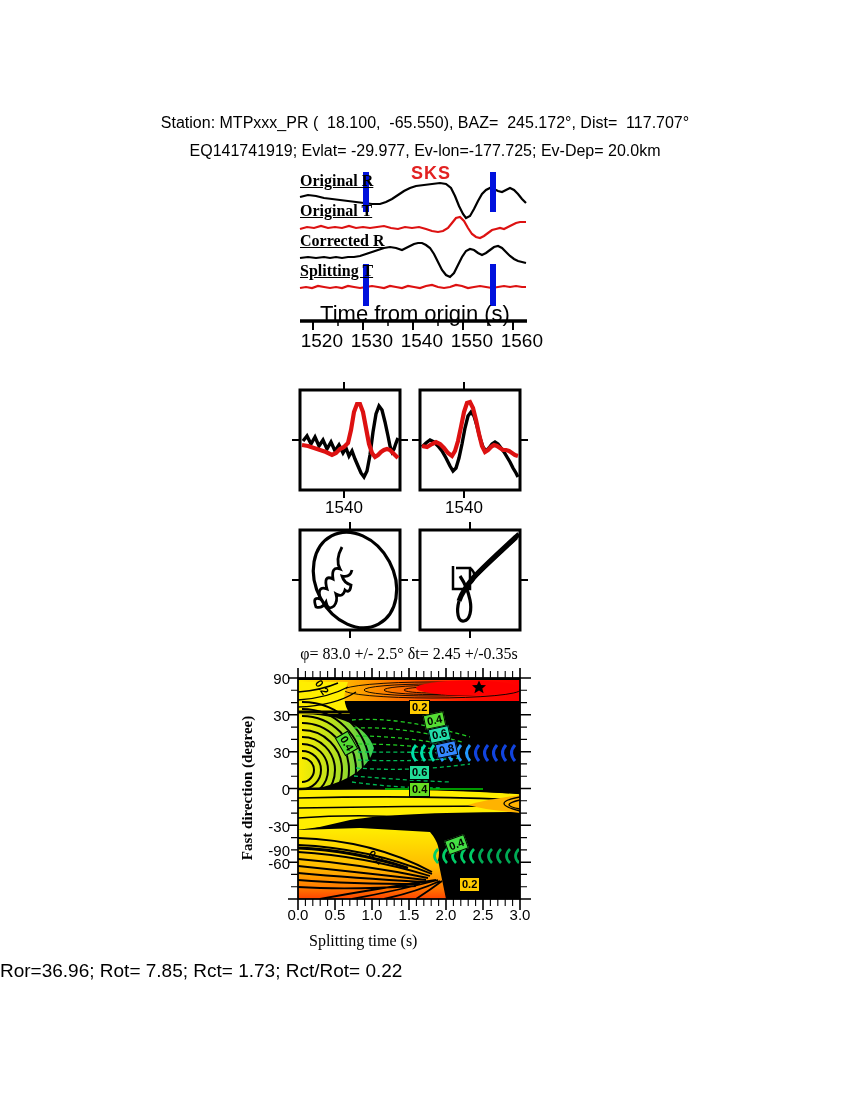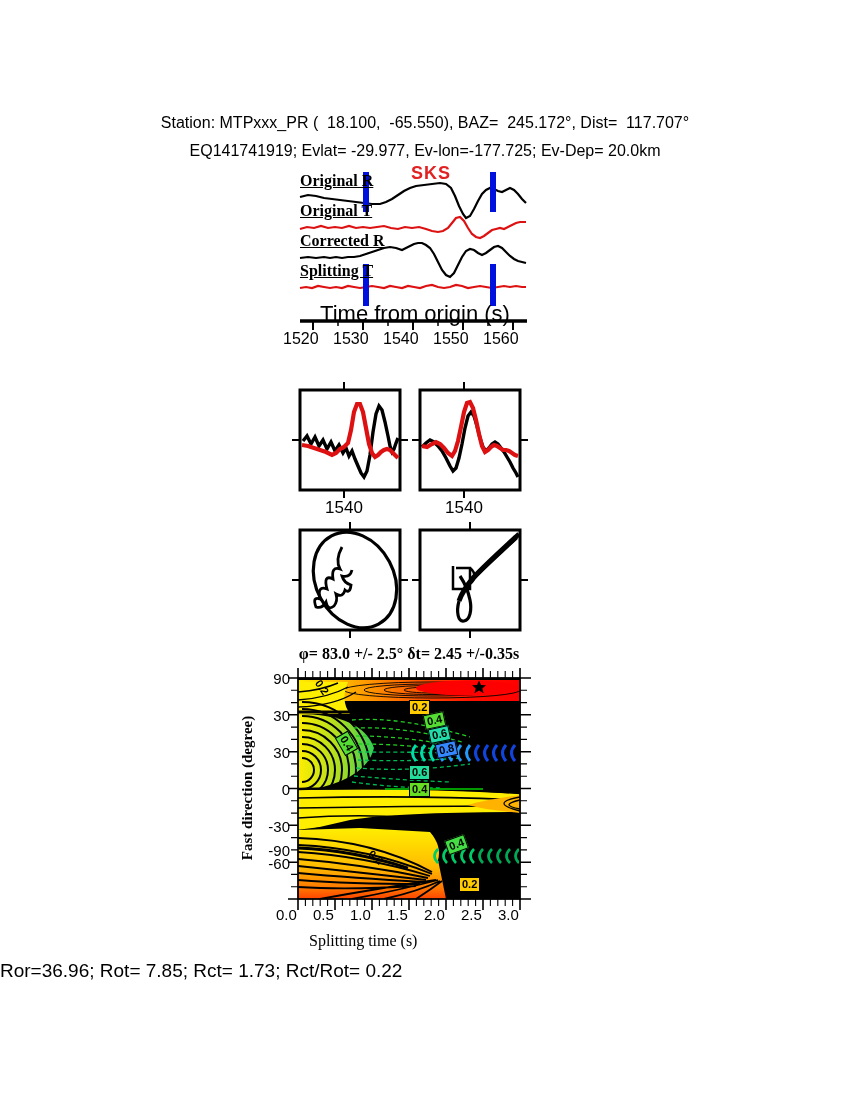--- a/index.html
+++ b/index.html
@@ -2,27 +2,27 @@
 <html><head>
 <meta charset="utf-8">
 <style>
   html,body{margin:0;padding:0;background:#fff}
   body{width:850px;height:1100px;position:relative;font-family:"Liberation Sans",sans-serif;color:#000}
   .abs{position:absolute}
   .hdr{left:0;width:850px;text-align:center;font-size:16px;white-space:pre}
   .trlabel{font-family:"Liberation Serif",serif;font-weight:bold;font-size:16px;text-decoration:underline;white-space:nowrap}
   .sks{font-size:18px;font-weight:bold;color:#e22222;letter-spacing:1px}
   .axlabel{font-size:22px;text-align:center}
-  .tick{font-size:16px;width:60px;margin-left:-30px;text-align:left}
+  .tick{font-size:19px;width:60px;margin-left:-30px;text-align:right}
   .p1540{font-size:17px;width:80px;margin-left:-40px;text-align:center}
-  .ctitle{font-family:"Liberation Serif",serif;font-weight:bold;font-size:16px;left:259px;width:300px;text-align:center;white-space:nowrap}
+  .ctitle{font-family:"Liberation Serif",serif;font-weight:normal;font-size:16px;left:259px;width:300px;text-align:center;white-space:nowrap}
   .cylabel{font-family:"Liberation Serif",serif;font-weight:bold;font-size:15px;left:247px;top:788px;transform:translate(-50%,-50%) rotate(-90deg);white-space:nowrap}
   .cxlabel{font-family:"Liberation Serif",serif;font-weight:normal;font-size:16px;left:309px;width:200px;text-align:left}
   .ytick{font-size:15px;left:244px;width:46px;text-align:right}
-  .xtick{font-size:15px;width:44px;margin-left:-22px;}
+  .xtick{font-size:15px;width:44px;margin-left:-22px;text-align:center}
   .clabel{font-size:11px;font-weight:bold;line-height:13px;padding:0 2px;white-space:nowrap}
   .boxed{border:1px solid #000}
   .footer{left:0;width:850px;font-size:19px}
   .cl0{left:312px;top:681px;transform:rotate(55deg)}
   .cl1{left:409px;top:700px;background:#ffcc00}
   .cl2{left:424px;top:713px;background:#55dd33;transform:rotate(-12deg)}
   .cl3{left:429px;top:727px;background:#22ddaa;transform:rotate(-12deg)}
   .cl4{left:436px;top:742px;background:#3388ff;transform:rotate(-12deg)}
   .cl5{left:336px;top:736px;background:#55dd33;transform:rotate(60deg)}
   .cl6{left:409px;top:765px;background:#22dd99}

